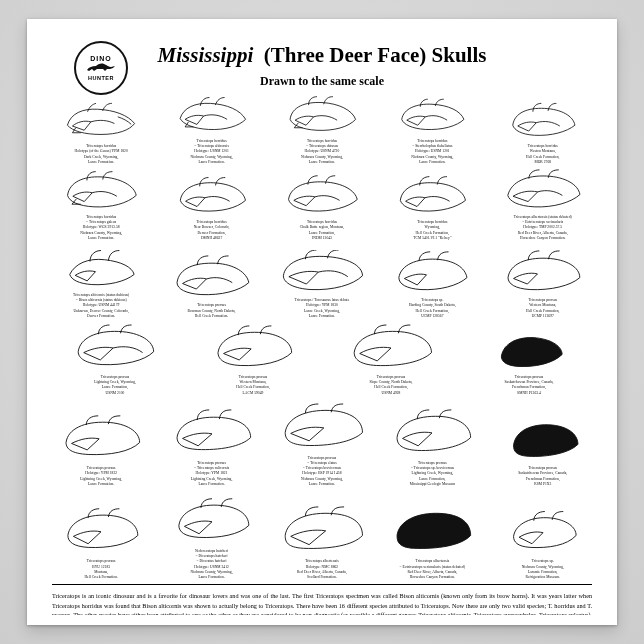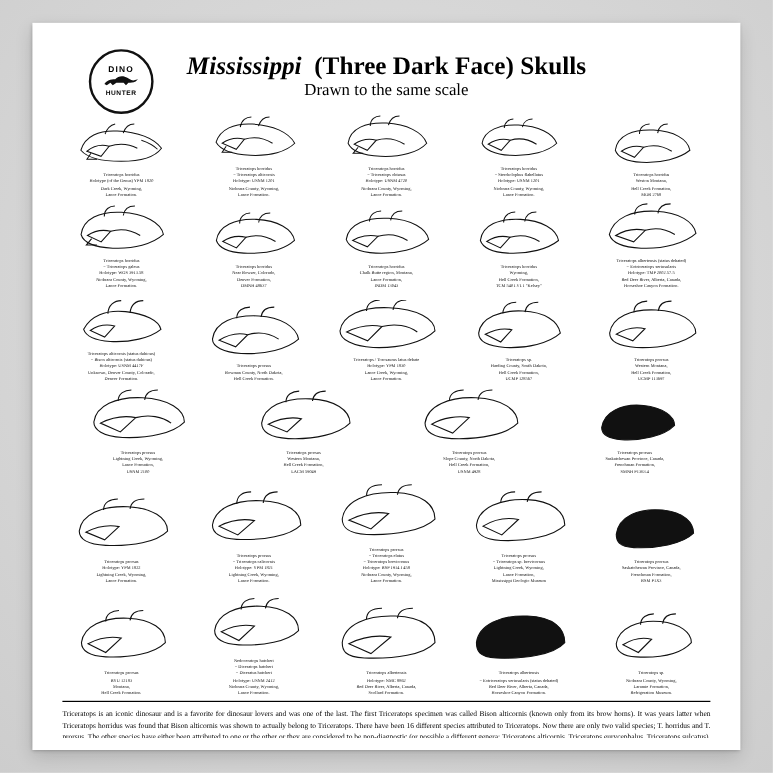--- a/index.html
+++ b/index.html
@@ -55,21 +55,21 @@
     position:absolute;left:9px;top:18px;width:32px;height:12px;
   }
   #titlewrap{
     position:absolute;left:0;right:0;top:14px;text-align:center;
   }
   #title{
     font-size:21px;font-weight:bold;font-family:"Liberation Serif", serif;
   }
   #title .ital{font-style:italic;}
   #subtitle{
-    font-size:14px;font-weight:normal;
+    margin-top:6px;font-size:12px;font-weight:bold;
   }
 
   
   #grid{
     position:relative;
     padding:0 8px;
   }
   .row{
     display:flex;
     justify-content:space-around;
@@ -130,21 +130,21 @@
           <div class="l1">DINO</div>
           <svg class="dino" viewBox="0 0 32 12">
             <path d="M2 9 C4 6 7 5 11 5 C13 3 16 2 19 3 C22 4 24 6 26 6 L30 5 L28 7 C26 8 24 8 22 8 L20 10 L18 8 L12 8 L9 10 L7 8 L4 10 Z" fill="#111"></path>
           </svg>
           <div class="l3">HUNTER</div>
         </div>
 
         <div id="titlewrap">
           <div id="title">
             <span class="ital">Mississippi</span>
-            &nbsp;<span>(Three Dark Face) Skulls</span>
+            &nbsp;<span>(Three Deer Face) Skulls</span>
           </div>
           <div id="subtitle">Drawn to the same scale</div>
         </div>
       </div>
 
       <div id="grid">
 
         <div class="row r1">
           <div class="cell">
             <svg class="skull" viewBox="0 0 100 50">

